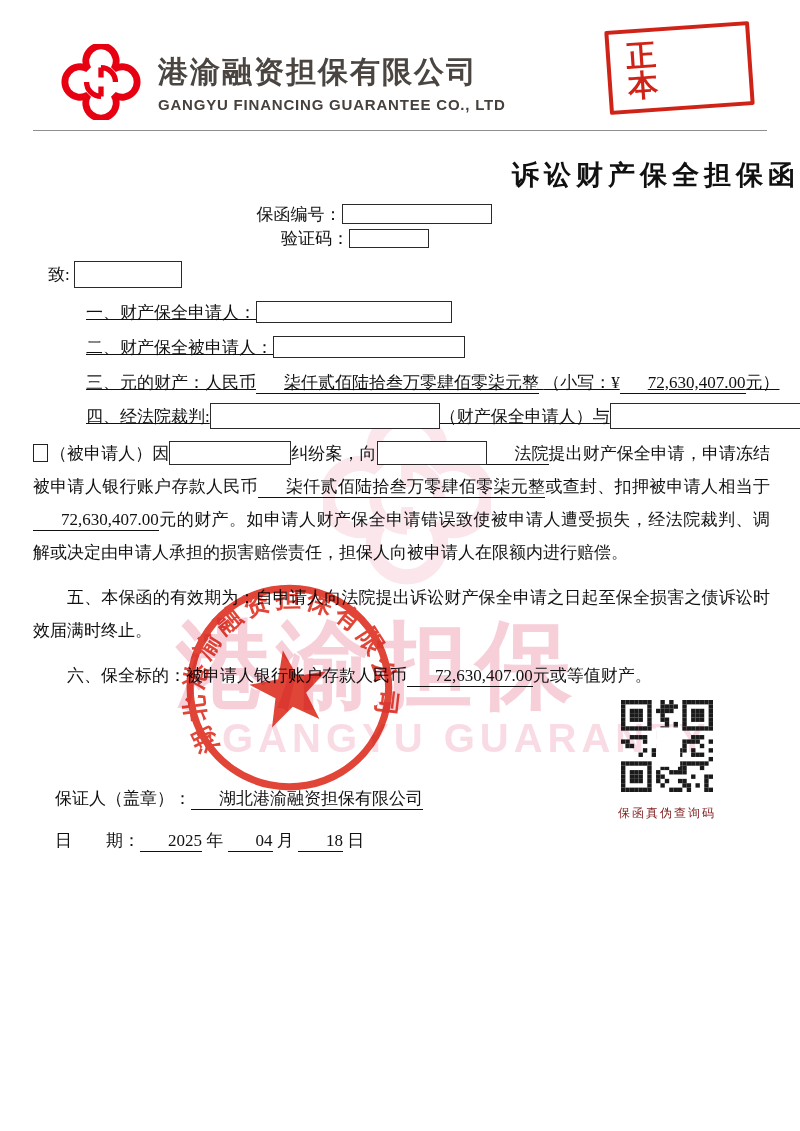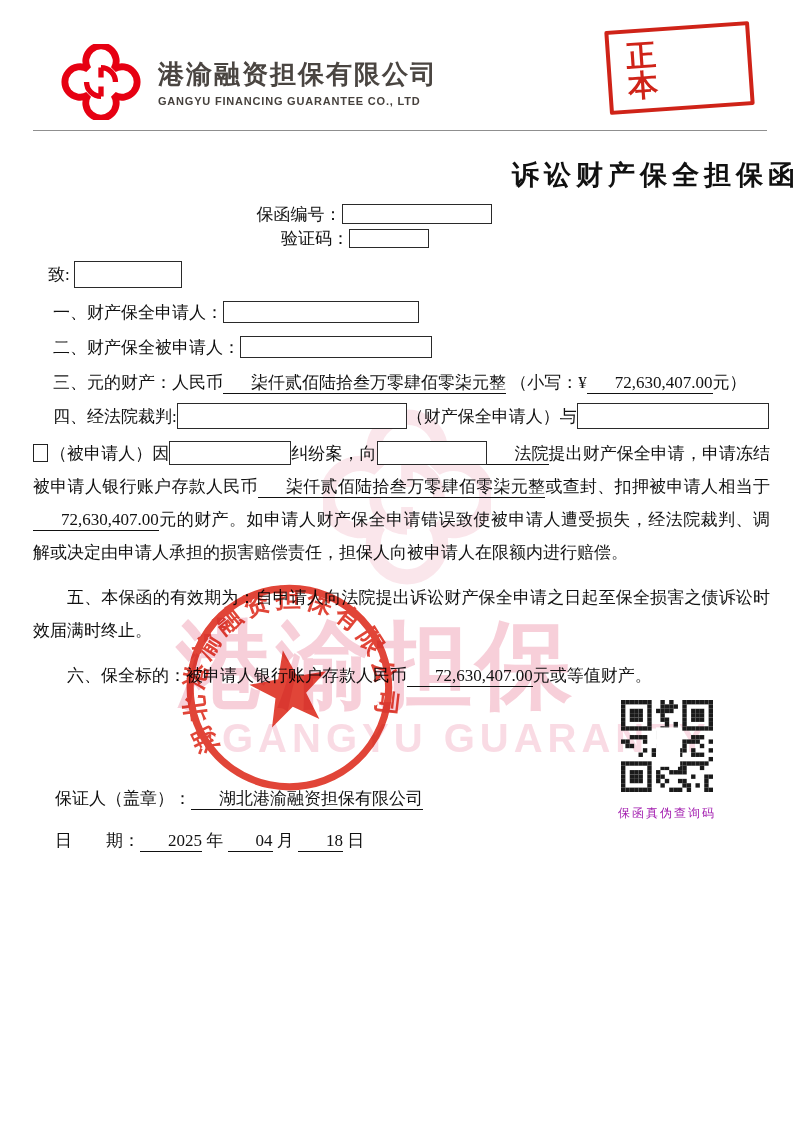--- a/index.html
+++ b/index.html
@@ -7,22 +7,22 @@
   .page {
     position:relative; width:800px; height:1131px; margin:0 auto;
     background:#ffffff; overflow:hidden; color:#111;
     font-family:"Liberation Serif","DejaVu Serif",serif;
     font-size:17px;
   }
   
   .header { position:relative; z-index:1; padding:44px 0 0 58px; display:flex; align-items:center; }
   .logo { width:86px; height:76px; flex:0 0 auto; }
   .hname { margin-left:14px; font-family:"Liberation Sans","DejaVu Sans",sans-serif; }
-  .hname .cn { font-size:26px; font-weight:bold; color:#4a4541; letter-spacing:2px; }
-  .hname .en { font-size:11px; font-weight:bold; color:#46413d; letter-spacing:0.8px; margin-top:3px; }
+  .hname .cn { font-size:30px; font-weight:bold; color:#4a4541; letter-spacing:2px; }
+  .hname .en { font-size:15px; font-weight:bold; color:#46413d; letter-spacing:0.8px; margin-top:3px; }
   .divider { margin:10px 33px 0 33px; border-bottom:1.5px solid #8f8f8f; }
   
   .stamp {
     position:absolute; z-index:2; top:26px; right:48px;
     border:4px solid #cf2318; color:#cf2318; background:rgba(255,255,255,0);
     font-weight:bold; font-size:30px; line-height:1;
     padding:8px 16px; transform:rotate(-4deg); border-radius:2px;
   }
   .stamp span { letter-spacing:1.5em; margin-right:-1.5em; }
   
@@ -39,21 +39,21 @@
   .bx-i1 { width:196px; }
   .bx-i2 { width:192px; }
   .bx-r1 { width:230px; height:26px; }
   .bx-r2 { width:192px; height:26px; }
   .bx-case { width:122px; height:24px; }
   .bx-court { width:110px; height:24px; }
   .checkbox { display:inline-block; width:15px; height:18px; border:1.6px solid #222;
               vertical-align:-3px; margin-right:2px; background:#fff; }
   
   .toline { position:relative; z-index:1; margin:12px 0 0 48px; }
-  .iline  { position:relative; z-index:1; margin:11px 30px 0 53px; white-space:nowrap; }
+  .iline  { position:relative; z-index:1; margin:11px 30px 0 86px; white-space:nowrap;text-decoration:underline; }
   .para   { position:relative; z-index:1; margin:6px 30px 0 33px;
             line-height:33px; text-align:justify; }
   .indent { text-indent:2em; }
   .u { border-bottom:1.2px solid #111; padding-bottom:1px;padding-left:28px; }
   
   .sig { position:relative; z-index:1; margin:86px 0 0 55px; line-height:42px; }
   
   .wm-logo { position:absolute; z-index:0; left:323px; top:398px; width:168px; height:198px; opacity:.55; }
   .wm-cn { position:absolute; z-index:0; left:176px; top:602px; width:430px;
            font-family:"Liberation Sans","DejaVu Sans",sans-serif;
@@ -62,21 +62,21 @@
   .wm-en { position:absolute; z-index:0; left:222px; top:716px;
            font-family:"Liberation Sans","DejaVu Sans",sans-serif;
            font-size:40px; font-weight:bold; letter-spacing:5px;
            color:rgba(240,160,183,0.38); white-space:nowrap; }
   
   .seal { position:absolute; z-index:3; left:180px; top:578px; width:220px; height:220px;
           transform:rotate(-10deg); opacity:.88; mix-blend-mode:multiply; }
   
   .qrwrap { position:absolute; z-index:1; left:612px; top:700px; width:110px; text-align:center; }
   .qr { width:92px; height:92px; margin:0 auto; }
-  .qr-caption { margin-top:8px; font-size:12px; letter-spacing:2px; color:#a21caf;
+  .qr-caption { margin-top:8px; font-size:12px; letter-spacing:2px; color:#7f1d1d;
                 font-family:"Liberation Sans","DejaVu Sans",sans-serif; }
 </style>
 </head>
 <body>
 
 <div class="page">
 
   <svg class="wm-logo" viewBox="0 0 100 100">
     <path d="M33 33 A20 20 0 1 1 67 33 A20 20 0 1 1 67 67 A20 20 0 1 1 33 67 A20 20 0 1 1 33 33 Z" fill="none" stroke="rgba(236,140,165,0.40)" stroke-width="9"></path>
     <path d="M50 31 A19 19 0 0 1 69 50 M50 69 A19 19 0 0 1 31 50 M50 31 v13 M50 69 v-13" fill="none" stroke="rgba(236,140,165,0.40)" stroke-width="7"></path>

